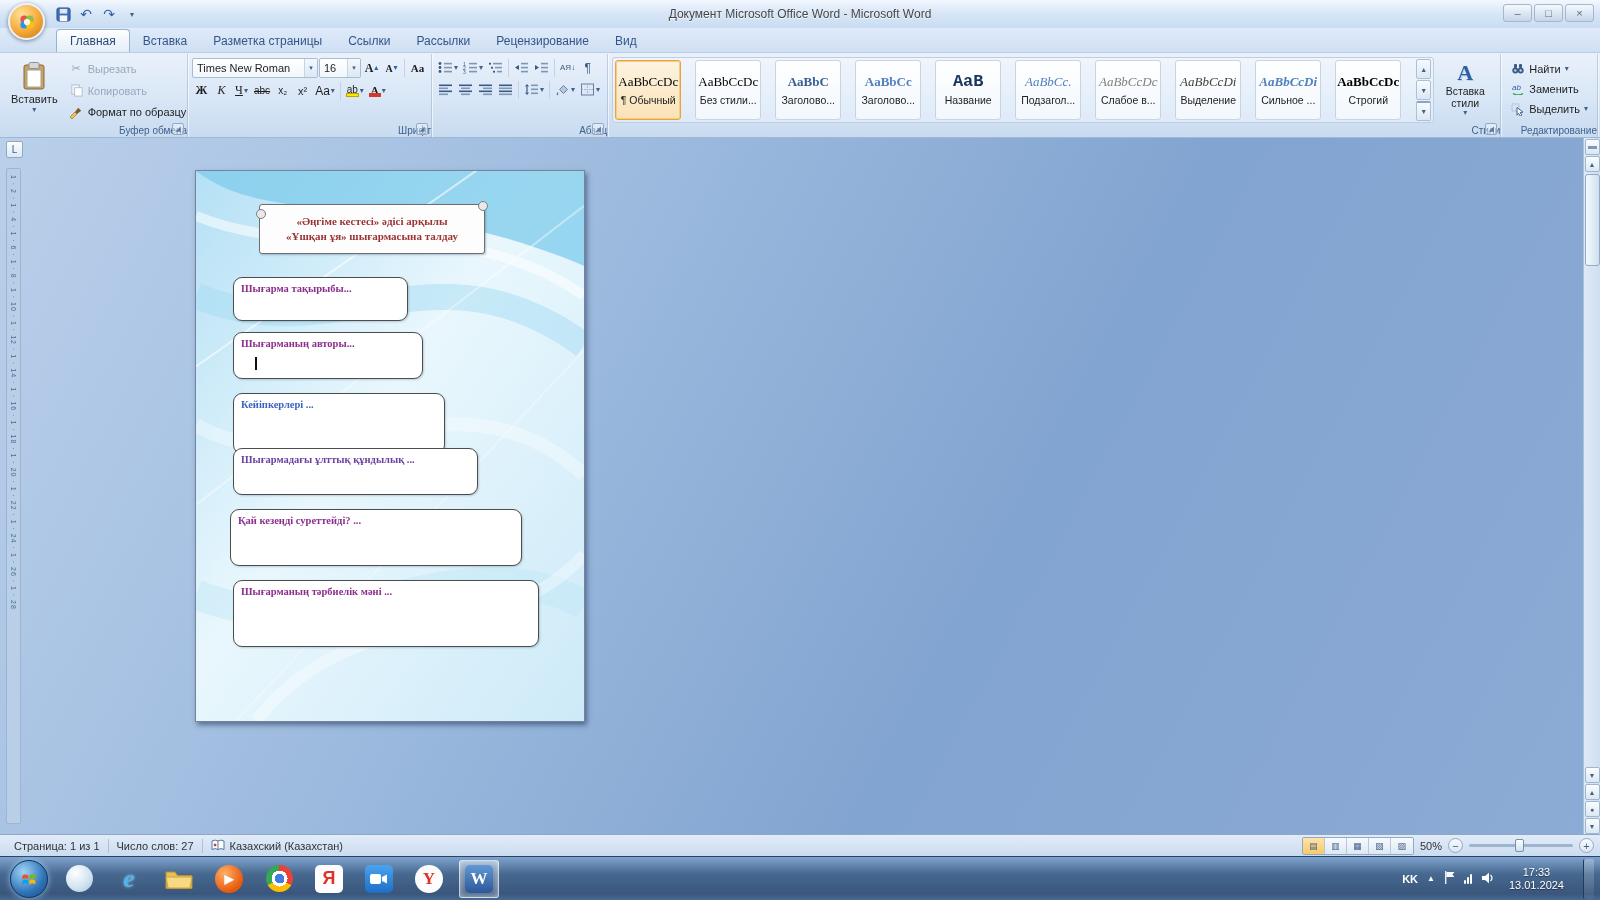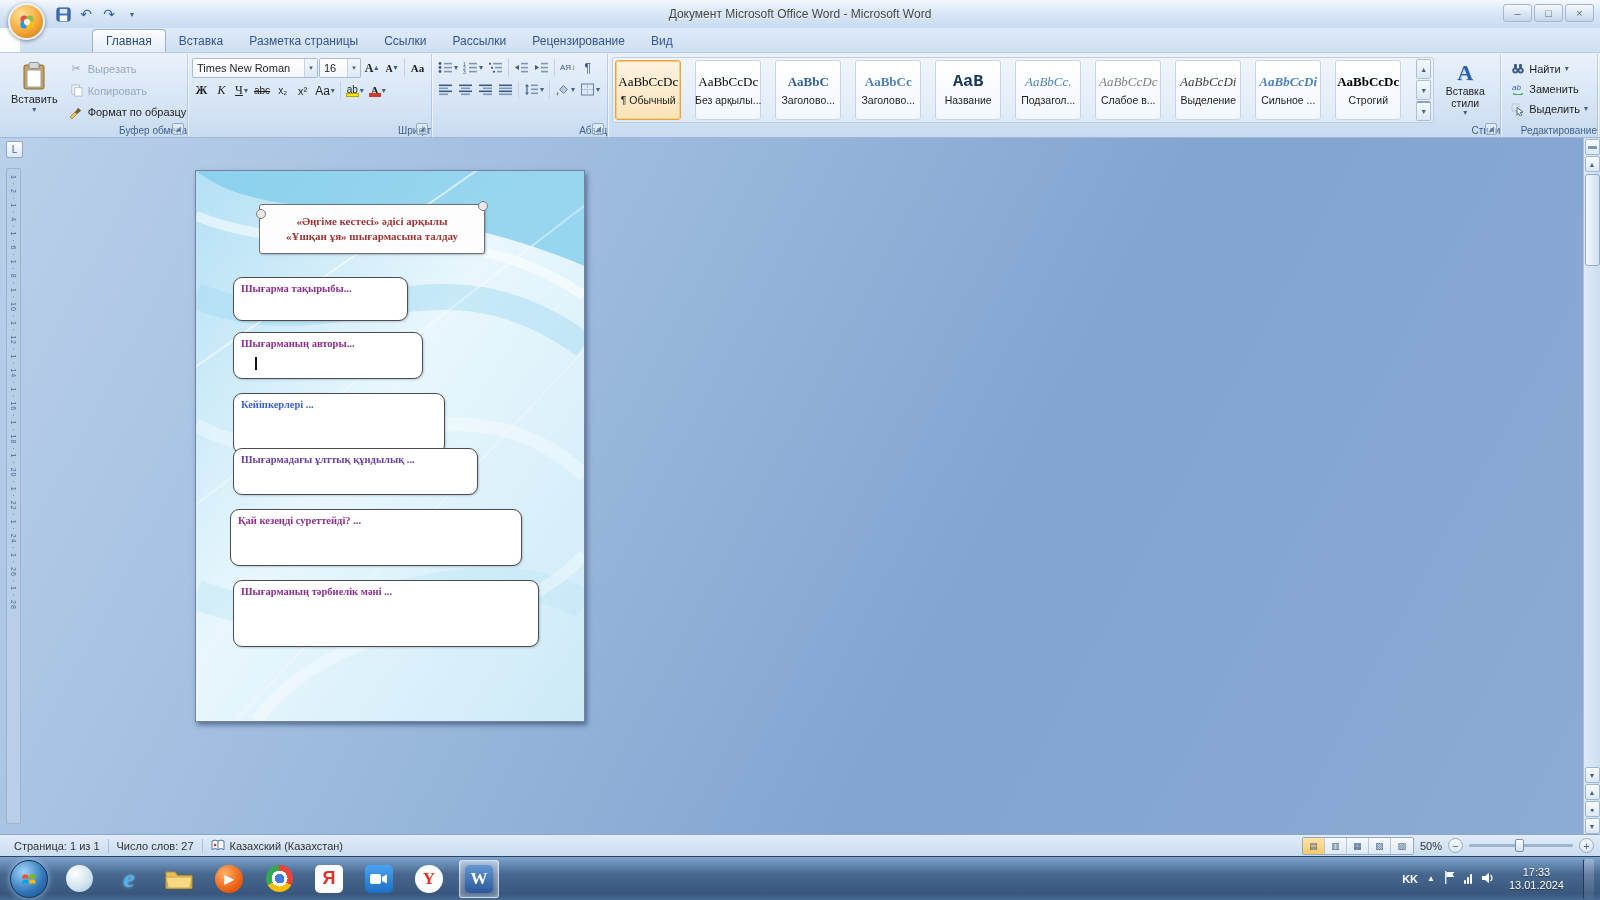--- a/index.html
+++ b/index.html
@@ -17,21 +17,21 @@
   .qat-btn { width:22px; height:20px; display:flex; align-items:center; justify-content:center; border-radius:3px; }
   .glyph-undo { color:#2d5fa8; font-size:14px; }
   .glyph-redo { color:#2d5fa8; font-size:14px; }
   .qat-caret { font-size:8px; color:#44618a; }
   .title-text { font-size:12px; color:#444; text-shadow:0 1px 0 rgba(255,255,255,.8); }
   .winbtns { position:absolute; right:6px; top:4px; display:flex; gap:2px; }
   .winbtn { width:29px; height:18px; border:1px solid #a7b6c9; border-radius:3px; color:#5a6b7e; font-size:11px;
     display:flex; align-items:center; justify-content:center; background:linear-gradient(rgba(255,255,255,.55),rgba(160,180,205,.25)); }
 
   
-  .tabrow { height:24px; background:linear-gradient(#dfeafa,#cfe0f3); display:flex; align-items:flex-end; padding-left:72px;margin-left:20px; }
+  .tabrow { height:24px; background:linear-gradient(#dfeafa,#cfe0f3); display:flex; align-items:flex-end; padding-left:56px; }
   .tab { padding:4px 13px 4px; font-size:12px; color:#33568a; cursor:default; }
   .tab.active { background:linear-gradient(#fefefe,#eef4fb 60%,#e4edf8); border:1px solid #97b1d1; border-bottom:none;
     border-radius:4px 4px 0 0; color:#2a4a77; }
 
   
   .ribbon { height:86px; background:linear-gradient(#eaf1fb,#d8e6f6 55%,#c9dbf0); border-top:1px solid #b9cce4;
     border-bottom:1px solid #9fb6d4; display:flex; padding:1px 2px 0; }
   .group { position:relative; padding:2px 4px 15px; border-right:1px solid rgba(140,165,200,.45);
     box-shadow:1px 0 0 rgba(255,255,255,.6); display:flex; }
   .group-label { position:absolute; bottom:1px; left:0; right:0; text-align:right; font-size:10px; color:#3f618c; }
@@ -449,21 +449,21 @@
     </div>
 
     <div class="group" style="flex:1">
       <div class="styles-gallery">
         <div class="style-card selected">
           <div class="style-preview" style="color: rgb(0, 0, 0);">AaBbCcDc</div>
           <div class="style-name">¶ Обычный</div>
         </div>
         <div class="style-card">
           <div class="style-preview" style="color: rgb(0, 0, 0);">AaBbCcDc</div>
-          <div class="style-name">Без арқылы...</div>
+          <div class="style-name">Без стили...</div>
         </div>
         <div class="style-card">
           <div class="style-preview p-bold" style="color: rgb(54, 95, 145);">AaBbC</div>
           <div class="style-name">Заголово...</div>
         </div>
         <div class="style-card">
           <div class="style-preview p-bold" style="color: rgb(79, 129, 189);">AaBbCc</div>
           <div class="style-name">Заголово...</div>
         </div>
         <div class="style-card">

